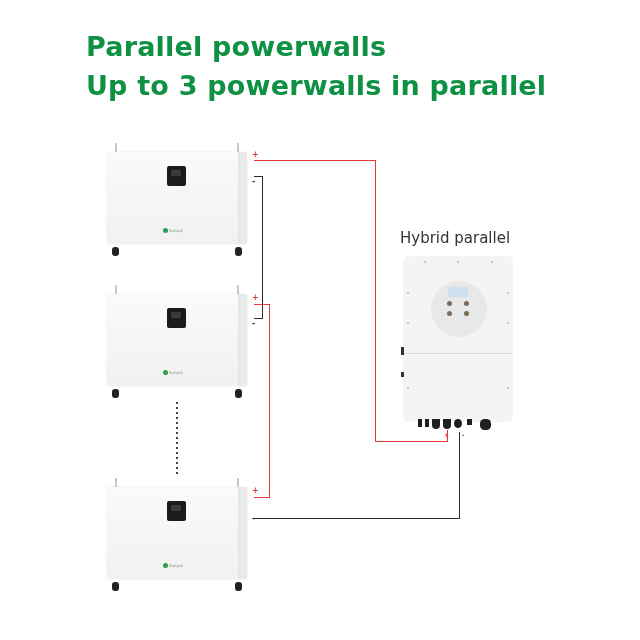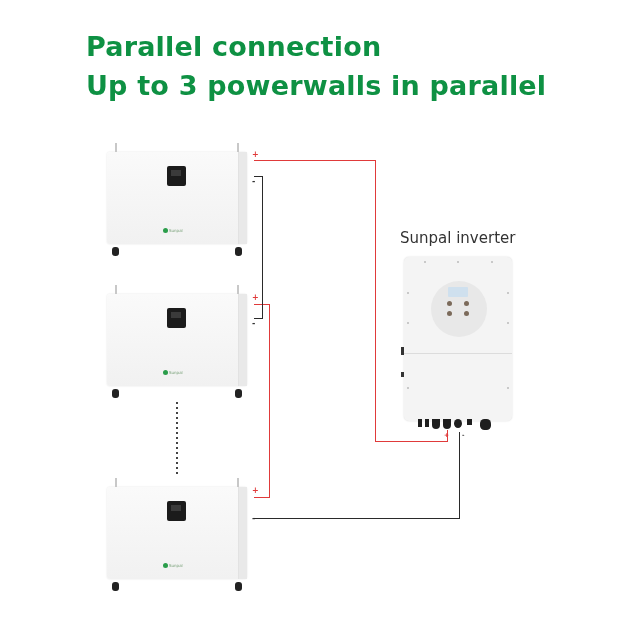--- a/index.html
+++ b/index.html
@@ -83,21 +83,21 @@
     .blk { background: #2a2a2a; }
     .dots {
       position: absolute; left: 176px; top: 402px; width: 2px; height: 72px;
       background: repeating-linear-gradient(180deg,#444 0,#444 2px,transparent 2px,transparent 5px);
     }
   </style>
 </head>
 <body>
 
 <div>
-  <div class="title t1">Parallel connection</div>
+  <div class="title t1">Parallel powerwalls</div>
   <div class="title t2">Up to 3 powerwalls in parallel</div>
 
   <div class="battery" style="top:152px;">
     <div class="handle" style="left:8px;"></div>
     <div class="handle" style="left:130px;"></div>
     <div class="side"></div>
     <div class="screen"></div>
     <div class="logo">
       <span class="logo-dot"></span>
       <span>Sunpal</span>
@@ -151,21 +151,21 @@
   <div class="wire red" style="left:254px;top:497px;width:16px;height:1px;"></div>
 
   <div class="wire blk" style="left:254px;top:176px;width:9px;height:1px;"></div>
   <div class="wire blk" style="left:262px;top:176px;width:1px;height:143px;"></div>
   <div class="wire blk" style="left:254px;top:318px;width:9px;height:1px;"></div>
 
   <div class="wire blk" style="left:254px;top:518px;width:206px;height:1px;"></div>
   <div class="wire blk" style="left:459px;top:432px;width:1px;height:87px;"></div>
   <span class="term" style="left:462px;top:432px;color:#333;font-size:6px;">-</span>
 
-  <div class="inv-label">Sunpal inverter</div>
+  <div class="inv-label">Hybrid parallel</div>
   <div class="inverter">
     <div class="screw" style="left:20px;top:4px;"></div>
     <div class="screw" style="left:53px;top:4px;"></div>
     <div class="screw" style="left:87px;top:4px;"></div>
     <div class="screw" style="left:3px;top:35px;"></div>
     <div class="screw" style="left:103px;top:35px;"></div>
     <div class="screw" style="left:3px;top:65px;"></div>
     <div class="screw" style="left:103px;top:65px;"></div>
     <div class="screw" style="left:3px;top:130px;"></div>
     <div class="screw" style="left:103px;top:130px;"></div>

